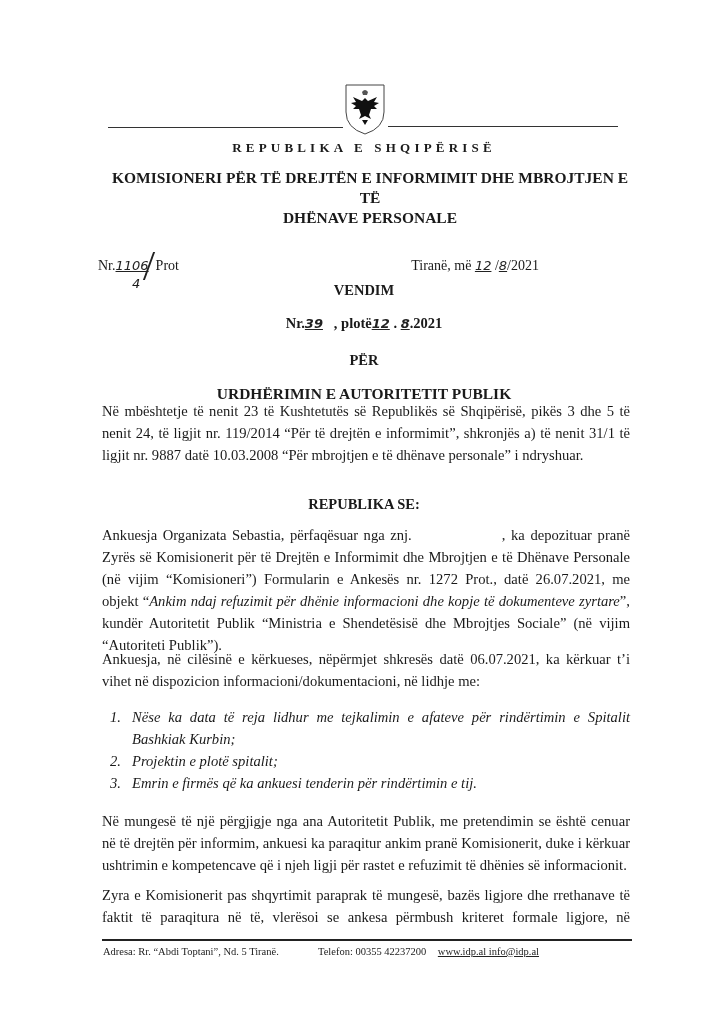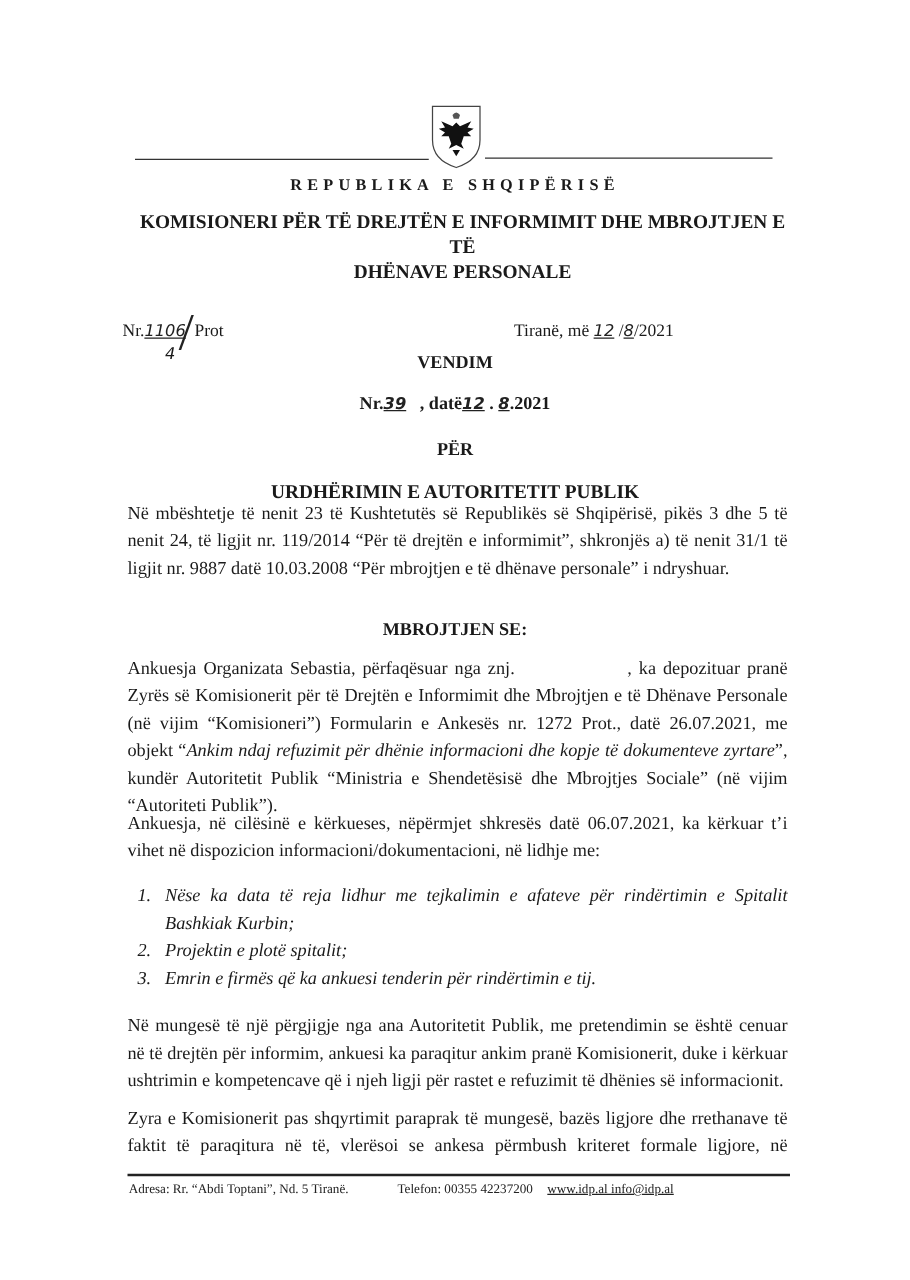--- a/index.html
+++ b/index.html
@@ -82,32 +82,32 @@
   <div class="slash4">
     <span class="bar"></span><span>4</span>
   </div>
   <div class="tirane">
     <span>Tiranë, më</span>
     <span class="hand">12</span><span> /</span><span class="hand">8</span><span>/2021</span>
   </div>
 
   <div class="center vendim">VENDIM</div>
   <div class="center nrdate">
-    <span>Nr.</span><span class="hand">39</span><span>&nbsp;&nbsp;&nbsp;</span><span>, datë</span><span class="hand">12</span><span> . </span><span class="hand">8</span><span>.2021</span>
+    <span>Nr.</span><span class="hand">39</span><span>&nbsp;&nbsp;&nbsp;</span><span>, plotë</span><span class="hand">12</span><span> . </span><span class="hand">8</span><span>.2021</span>
   </div>
   <div class="center per">PËR</div>
   <div class="center urdh">URDHËRIMIN E AUTORITETIT PUBLIK</div>
 
   <div class="para p1">
     <span class="line">Në mbështetje të nenit 23 të Kushtetutës së Republikës së Shqipërisë, pikës 3 dhe 5 të</span>
     <span class="line">nenit 24, të ligjit nr. 119/2014 “Për të drejtën e informimit”, shkronjës a) të nenit 31/1 të</span>
     <span class="line last">ligjit nr. 9887 datë 10.03.2008 “Për mbrojtjen e të dhënave personale” i ndryshuar.</span>
   </div>
 
-  <div class="center konst" style="top:496px;">MBROJTJEN SE:</div>
+  <div class="center konst" style="top:496px;">REPUBLIKA SE:</div>
 
   <div class="para p2" style="top:524px;">
     <span class="line"><span>Ankuesja Organizata Sebastia, përfaqësuar nga znj.</span><span style="display:inline-block;width:90px;"></span><span>, ka depozituar pranë</span></span>
     <span class="line">Zyrës së Komisionerit për të Drejtën e Informimit dhe Mbrojtjen e të Dhënave Personale</span>
     <span class="line">(në vijim “Komisioneri”) Formularin e Ankesës nr. 1272 Prot., datë 26.07.2021, me</span>
     <span class="line"><span>objekt “</span><span class="italic">Ankim ndaj refuzimit për dhënie informacioni dhe kopje të dokumenteve zyrtare</span><span>”,</span></span>
     <span class="line">kundër Autoritetit Publik “Ministria e Shendetësisë dhe Mbrojtjes Sociale” (në vijim</span>
     <span class="line last">“Autoriteti Publik”).</span>
   </div>
 

